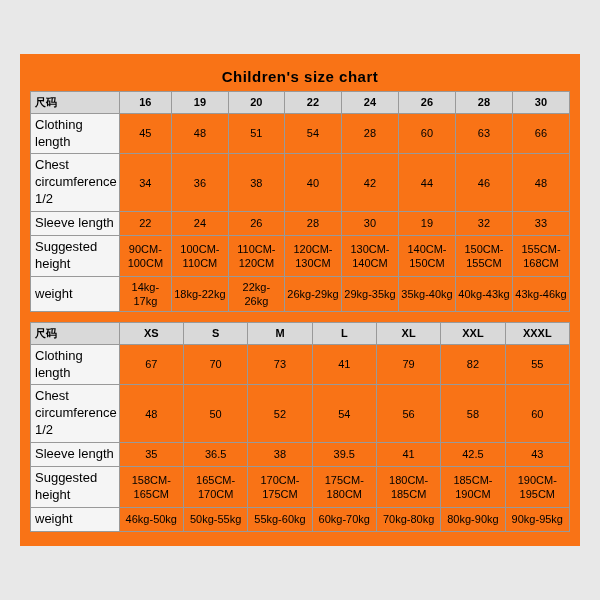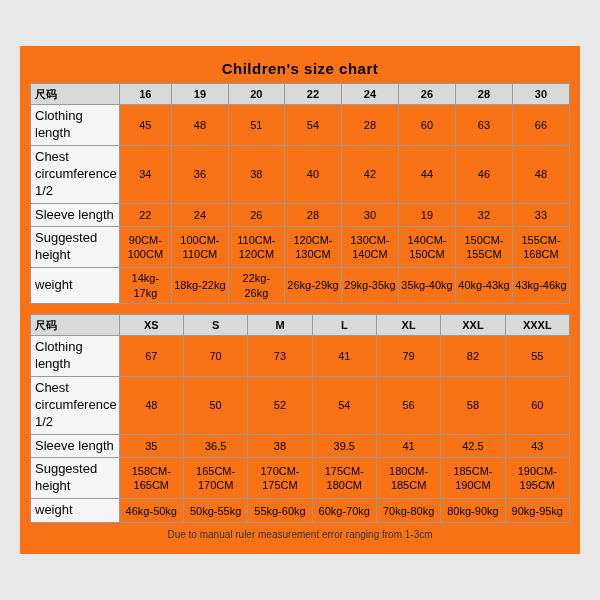--- a/index.html
+++ b/index.html
@@ -195,14 +195,13 @@
           <td>50kg-55kg</td>
           <td>55kg-60kg</td>
           <td>60kg-70kg</td>
           <td>70kg-80kg</td>
           <td>80kg-90kg</td>
           <td>90kg-95kg</td>
         </tr>
       </tbody>
   </table>
 
-  <div class="note">Due to manual ruler measurement error ranging from 1-3cm</div>
 </div>
 
 </body></html>

